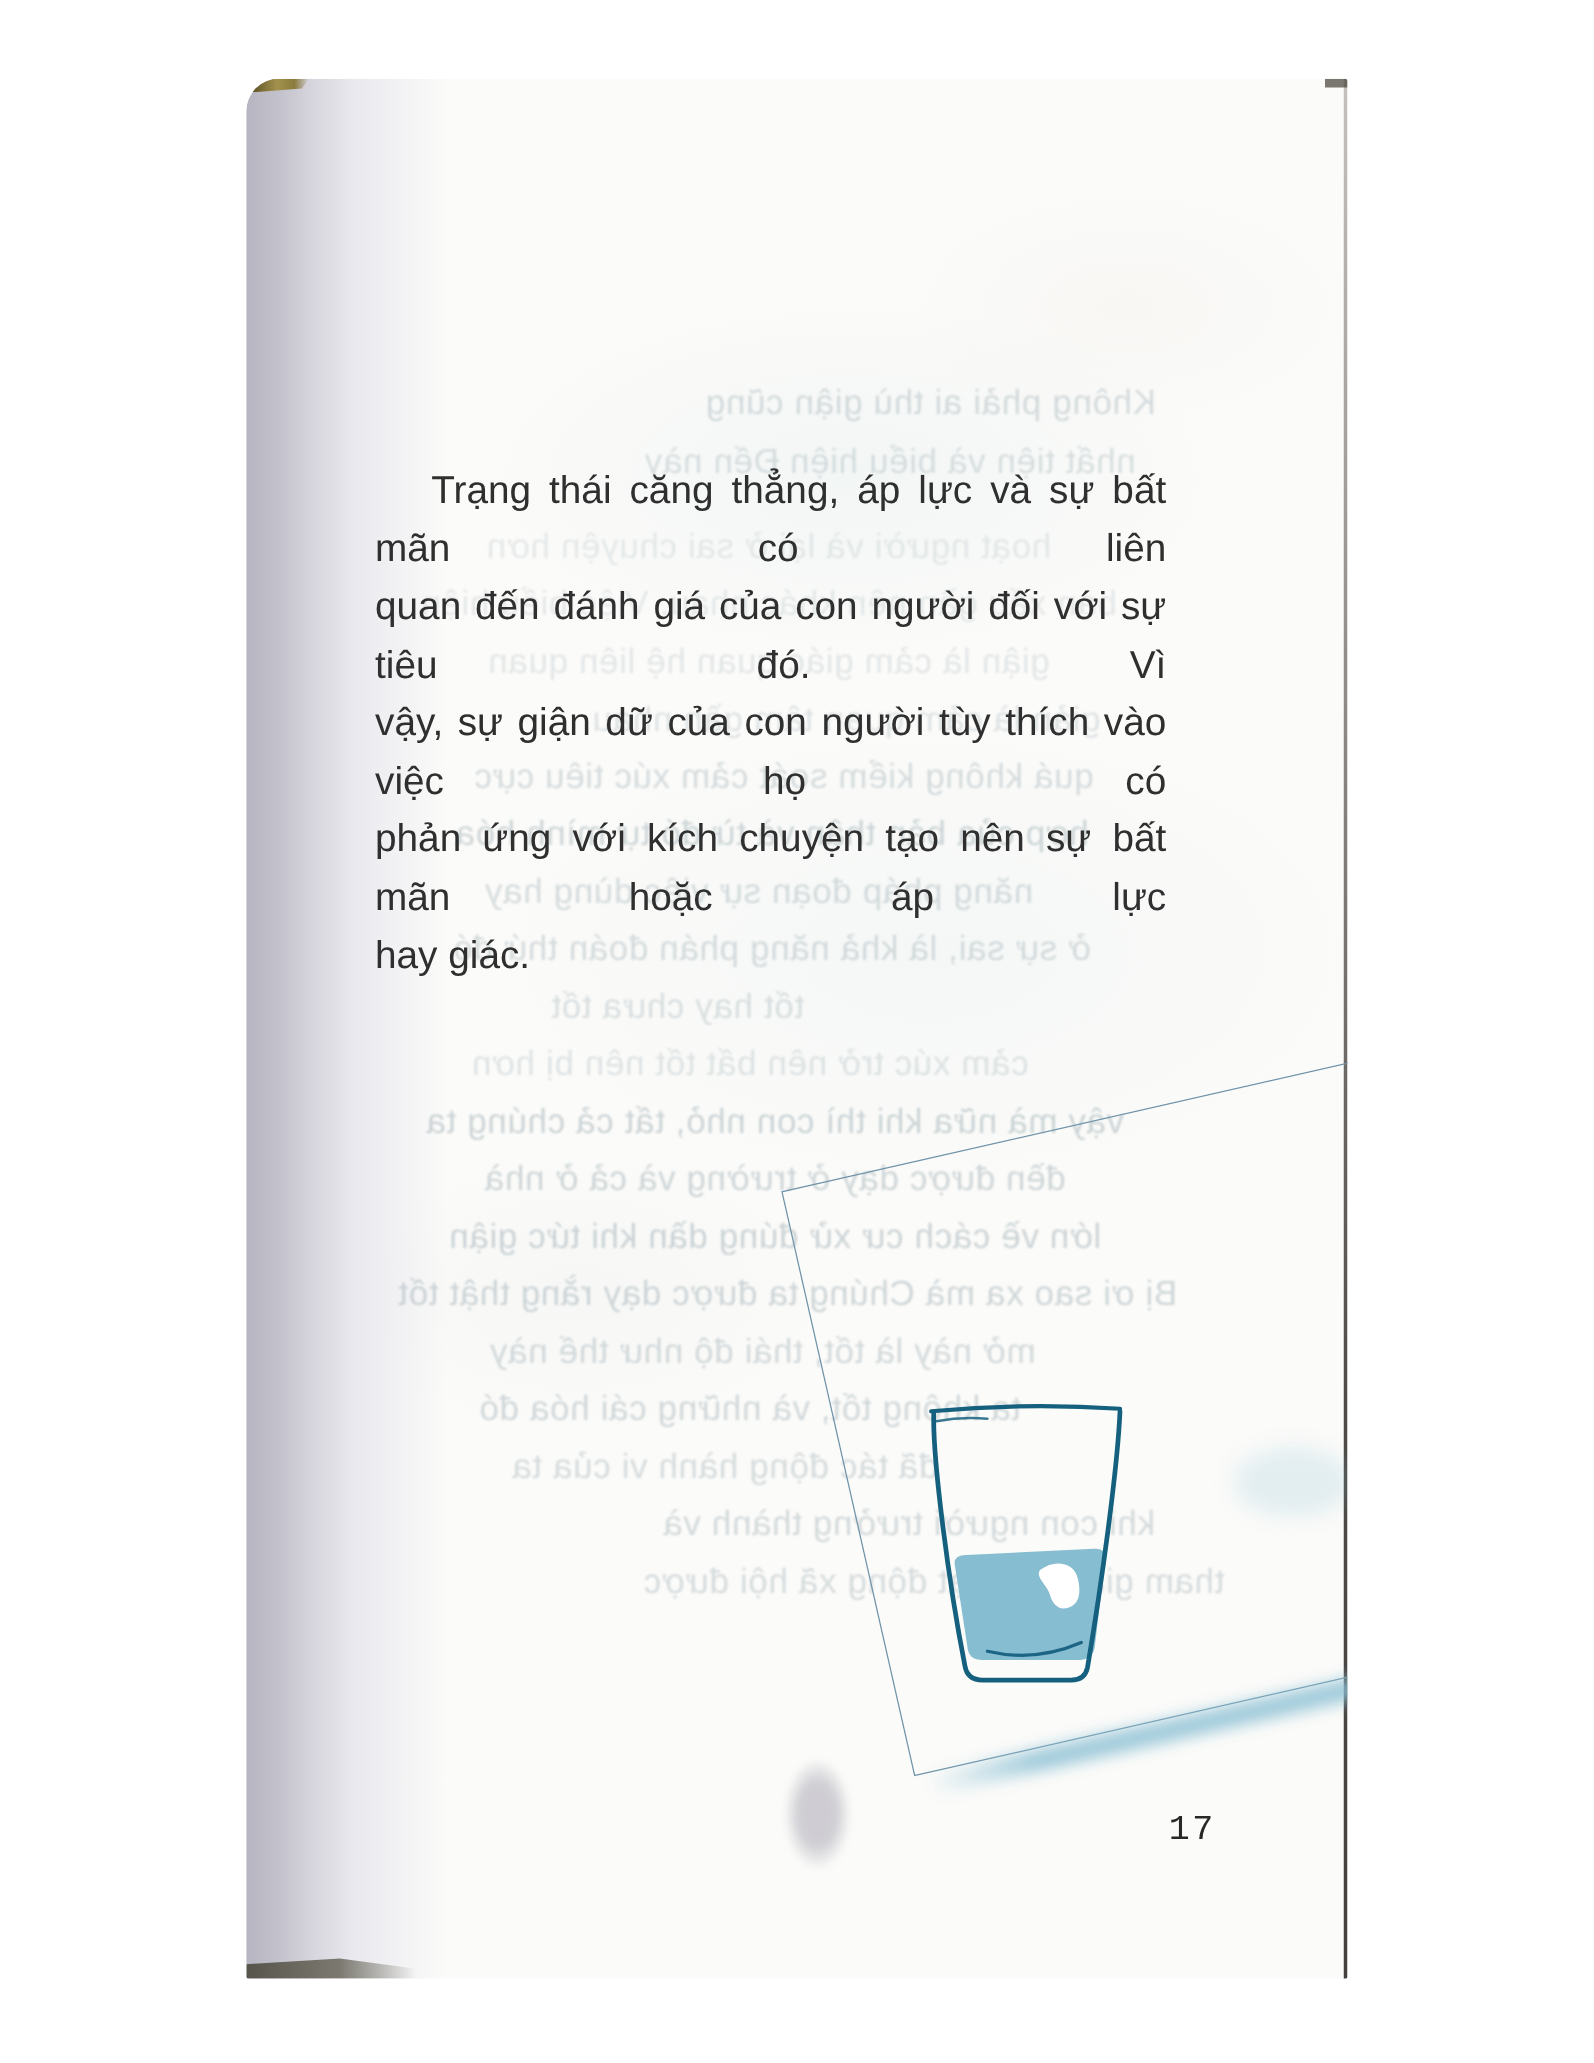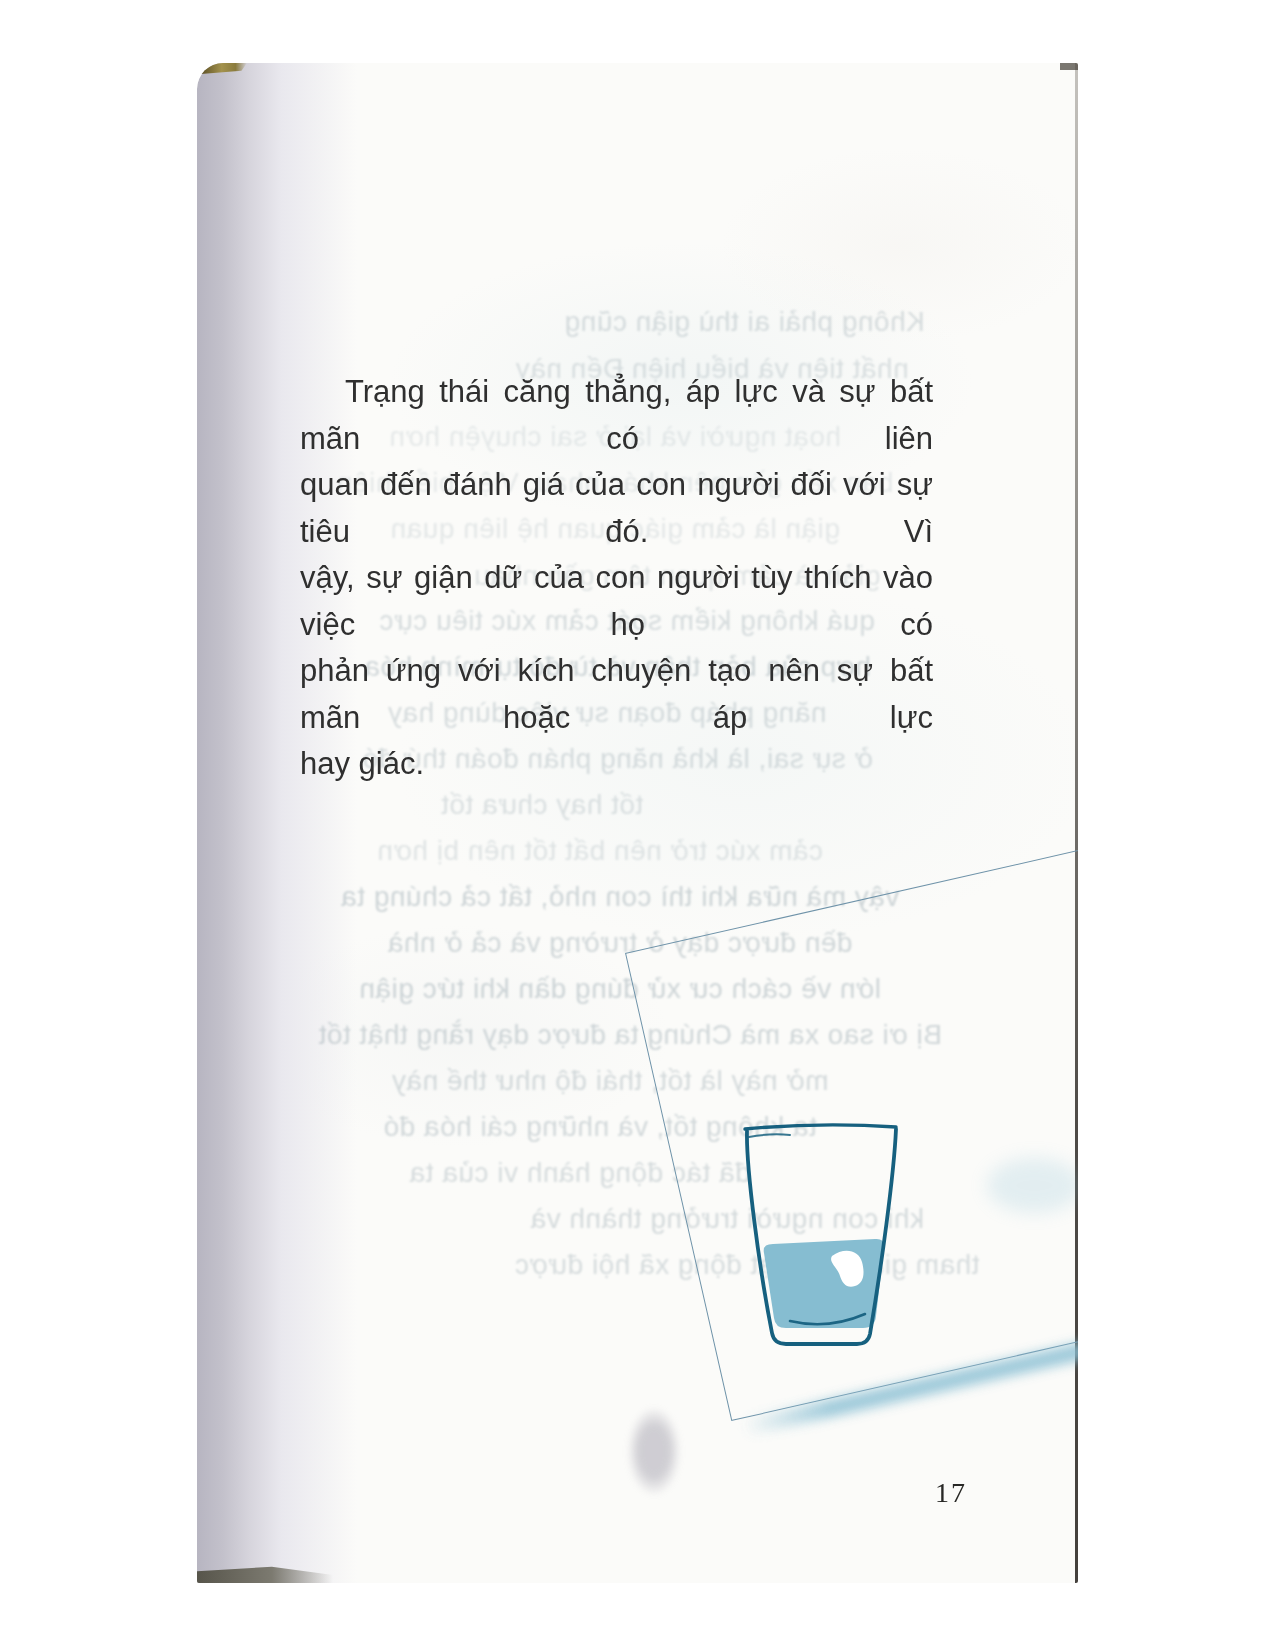--- a/index.html
+++ b/index.html
@@ -86,23 +86,22 @@
   
   .paragraph{
     position:absolute;left:103px;top:306px;width:633px;z-index:8;
     color:var(--text);font-size:31px;line-height:46.5px;
   }
   .pline{text-align:justify;text-align-last:justify;}
   .pline.first{text-indent:45px;}
   .pline.last{text-align-last:left;}
   .page-number{
     position:absolute;left:738px;top:1386px;z-index:8;
-    font-family:Liberation Serif, serif;font-size:28px;color:#282826;
+    font-family:Liberation Mono, monospace;font-size:28px;color:#282826;
     letter-spacing:2px;
-    margin-top:28px;
   }
 </style>
 </head>
 <body>
 
 <div class="stage">
   <div class="photo">
 
     <div class="spine-edge"></div>
     <div class="spine-bottom-dark"></div>

